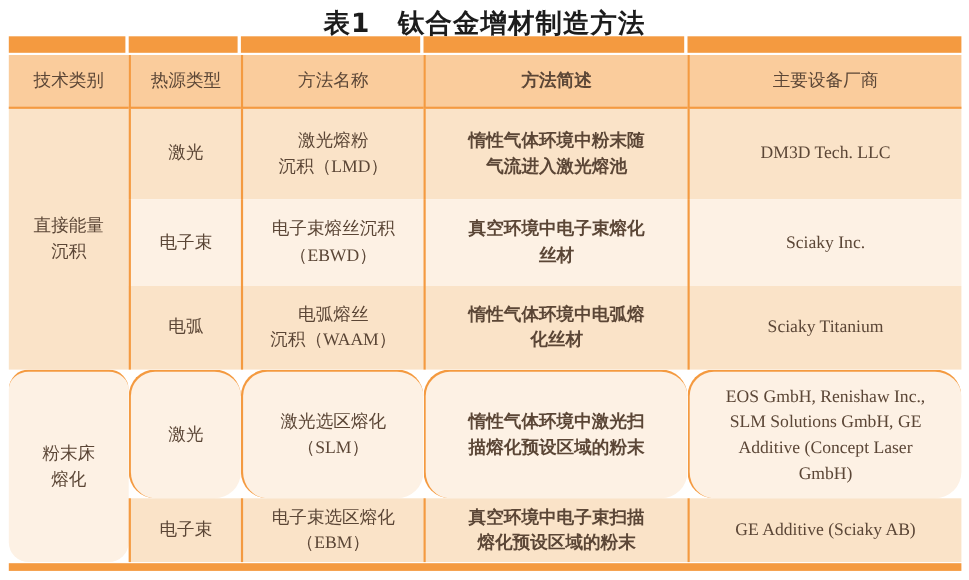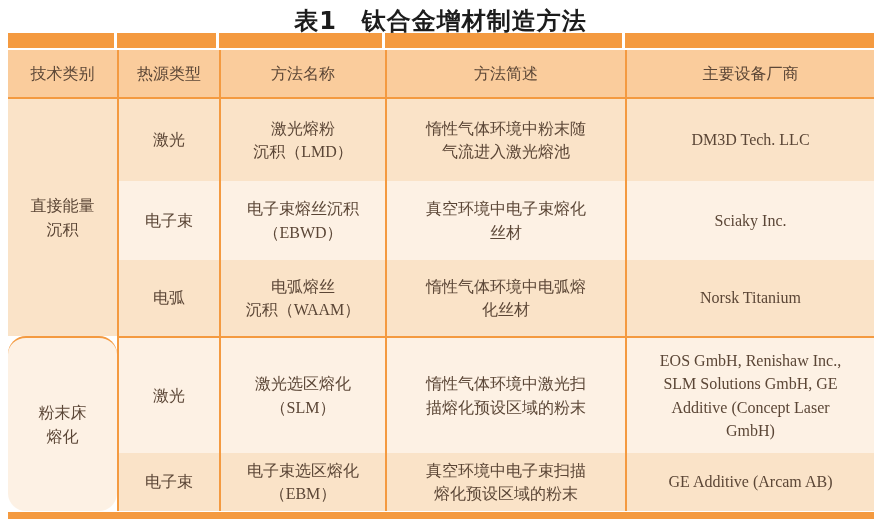--- a/index.html
+++ b/index.html
@@ -59,27 +59,27 @@
     grid-row: 2;
     background: var(--header-bg);
     border-bottom: 2px solid var(--accent-orange);
   }
 
   
   .c2, .c3, .c4, .c5 { border-left: 2px solid var(--accent-orange); }
   .col1 { grid-column: 1; }
   .c2   { grid-column: 2; }
   .c3   { grid-column: 3; }
-  .c4   { grid-column: 4; }
+  .c4   { grid-column: 4; font-weight: bold; }
   .c5   { grid-column: 5; }
 
   .r1 { grid-row: 3; }
   .r2 { grid-row: 4; }
   .r3 { grid-row: 5; }
-  .r4 { grid-row: 6; }
+  .r4 { grid-row: 6; border-radius: 24px; }
   .r5 { grid-row: 7; }
   .g1 { grid-row: 3 / span 3; grid-column: 1; }
   .g2 { grid-row: 6 / span 2; grid-column: 1; border-radius: 18px; }
 
   .dark  { background: var(--row-dark-bg); }
   .light { background: var(--row-light-bg); }
 
   
   .gsep { border-top: 2px solid var(--accent-orange); }
 
@@ -125,36 +125,36 @@
 （EBWD）</div>
   <div class="cell r2 c4 light">真空环境中电子束熔化
 丝材</div>
   <div class="cell r2 c5 light">Sciaky Inc.</div>
 
   <div class="cell r3 c2 dark">电弧</div>
   <div class="cell r3 c3 dark">电弧熔丝
 沉积（WAAM）</div>
   <div class="cell r3 c4 dark">惰性气体环境中电弧熔
 化丝材</div>
-  <div class="cell r3 c5 dark">Norsk Titanium</div>
+  <div class="cell r3 c5 dark">Sciaky Titanium</div>
 
   <div class="cell g2 light gsep">粉末床
 熔化</div>
 
   <div class="cell r4 c2 light gsep">激光</div>
   <div class="cell r4 c3 light gsep">激光选区熔化
 （SLM）</div>
   <div class="cell r4 c4 light gsep">惰性气体环境中激光扫
 描熔化预设区域的粉末</div>
   <div class="cell r4 c5 light gsep">EOS GmbH, Renishaw Inc.,
 SLM Solutions GmbH, GE
 Additive (Concept Laser
 GmbH)</div>
 
   <div class="cell r5 c2 dark">电子束</div>
   <div class="cell r5 c3 dark">电子束选区熔化
 （EBM）</div>
   <div class="cell r5 c4 dark">真空环境中电子束扫描
 熔化预设区域的粉末</div>
-  <div class="cell r5 c5 dark">GE Additive (Arcam AB)</div>
+  <div class="cell r5 c5 dark">GE Additive (Sciaky AB)</div>
 
   <div class="bottombar"></div>
 </div>
 
 </body></html>

